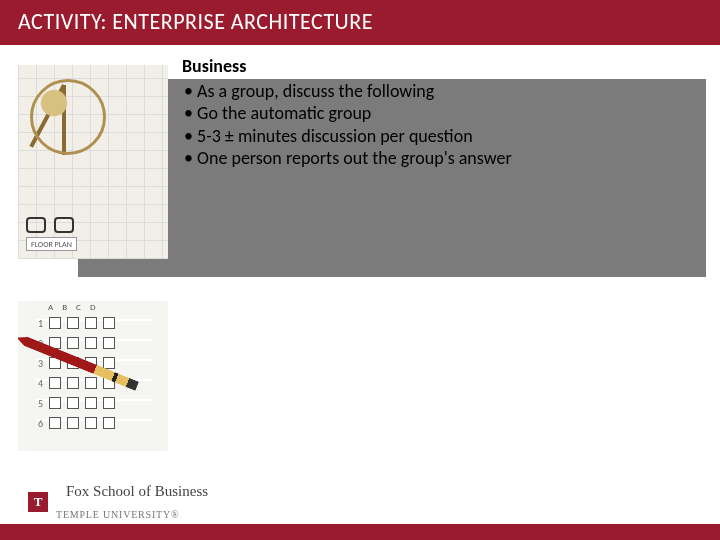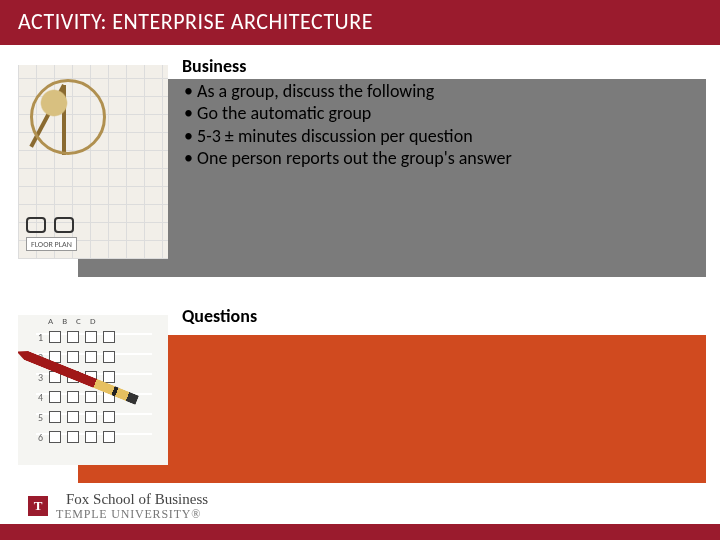--- a/index.html
+++ b/index.html
@@ -98,21 +98,21 @@
     align-items: center;
     justify-content: center;
     font-family: Georgia, serif;
   }
   .logo-text {
     font-family: Georgia, "Times New Roman", serif;
     font-size: 14px;
     line-height: 1;
   }
   .logo-text .big { font-size: 15px; margin-left: 10px; }
-  .logo-text .small { font-size: 12px; letter-spacing: 0.8px; color: #777; display:block; margin-top:1px;}
+  .logo-text .small { font-size: 10px; letter-spacing: 0.8px; color: #777; display:block; margin-top:11px;}
   
   .blueprint {
     position: absolute; inset: 0;
     background:
       repeating-linear-gradient(0deg, #dcdcdc 0 1px, transparent 1px 18px),
       repeating-linear-gradient(90deg, #dcdcdc 0 1px, transparent 1px 18px),
       #f2efe9;
   }
   .blueprint::after {
     content: "";
@@ -188,21 +188,21 @@
       <ul>
         <li>As a group, discuss  the following</li>
         <li>Go the automatic group</li>
         <li>5-3 ± minutes discussion per question</li>
         <li>One person reports out the group's answer</li>
       </ul>
     </div>
   </div>
 </div>
 
-<div class="panel questions" style="margin-top:46px;">
+<div class="panel questions" style="margin-top:32px;flex-direction:column;">
   <div class="panel-img" style="height:150px;" aria-label="answer-sheet-with-pencil">
     <div class="sheet">
       <div class="sheet-letters">ABCD</div>
       <div class="sheet-grid">
         <div class="sheet-row">
             <span>1</span>
             <div class="sheet-box"></div>
             <div class="sheet-box"></div>
             <div class="sheet-box"></div>
             <div class="sheet-box"></div>
@@ -242,21 +242,20 @@
             <div class="sheet-box"></div>
             <div class="sheet-box"></div>
           </div>
       </div>
       <div class="pencil"></div>
     </div>
   </div>
   <div class="panel-body">
     <div class="panel-bg orange"></div>
     <div class="panel-text">
-      <h3>Questions</h3>
     </div>
   </div>
 </div>
 
 <div class="footer">
   <div class="footer-logo">
     <div class="logo-mark">T</div>
     <div class="logo-text">
       <span class="big">Fox School of Business</span>
       <span class="small">TEMPLE UNIVERSITY®</span>

